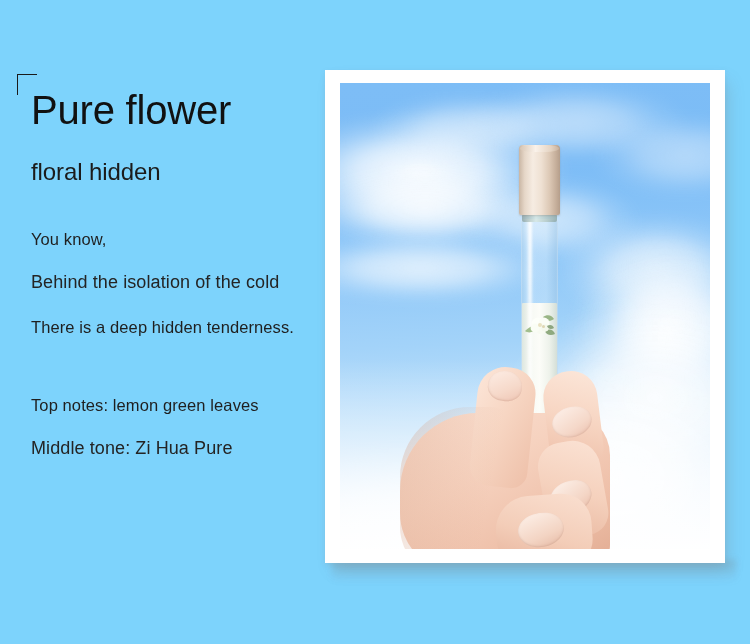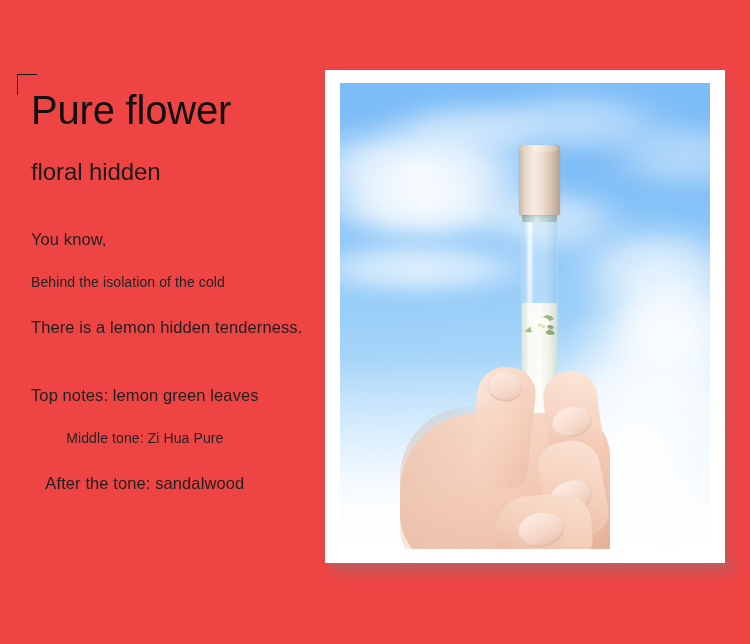--- a/index.html
+++ b/index.html
@@ -8,21 +8,21 @@
     background: #ffffff;
   }
   body {
     font-family: "Liberation Sans", sans-serif;
     -webkit-font-smoothing: antialiased;
   }
   #page {
     position: relative;
     width: 750px;
     height: 644px;
-    background: #ef4444;
+    background: #7dd3fc;
     overflow: hidden;
   }
 
   
   #text-column {
     position: absolute;
     left: 0;
     top: 0;
     width: 330px;
     height: 644px;
@@ -61,34 +61,34 @@
     letter-spacing: -0.1px;
     color: #1b1b1b;
     white-space: nowrap;
   }
 
   .copy-block {
     position: absolute;
     left: 31px;
   }
   #poem-block { top: 228px; }
-  #notes-block { top: 384px; text-align: center; }
+  #notes-block { top: 394px; }
 
   .copy-line {
     color: #1f1f1f;
     white-space: nowrap;
     letter-spacing: 0.1px;
   }
   .copy-line.lg {
     font-size: 16.5px;
     line-height: 23px;
     margin-bottom: 22px;
   }
   .copy-line.sm {
-    font-size: 14px;
+    font-size: 18px;
     line-height: 19px;
     margin-bottom: 24px;
     color: #242424;
   }
   .copy-line.last { margin-bottom: 0; }
 
   
   #photo-card {
     position: absolute;
     left: 325px;
@@ -306,27 +306,26 @@
 
     <div id="corner-bracket"></div>
 
     <div id="page-title">Pure flower</div>
 
     <div id="page-subtitle">floral hidden</div>
 
     <div id="poem-block" class="copy-block">
       <div class="copy-line lg">You know,</div>
       <div class="copy-line sm">Behind the isolation of the cold</div>
-      <div class="copy-line lg last">There is a lemon hidden tenderness.</div>
+      <div class="copy-line lg last">There is a deep hidden tenderness.</div>
     </div>
 
     <div id="notes-block" class="copy-block">
       <div class="copy-line lg">Top notes: lemon green leaves</div>
       <div class="copy-line sm">Middle tone: Zi Hua Pure</div>
-      <div class="copy-line lg last">After the tone: sandalwood</div>
     </div>
   </div>
 
   <div id="card-shadow"></div>
 
   <div id="photo-card">
     <div id="photo-frame">
 
       <div id="sky"></div>
 

